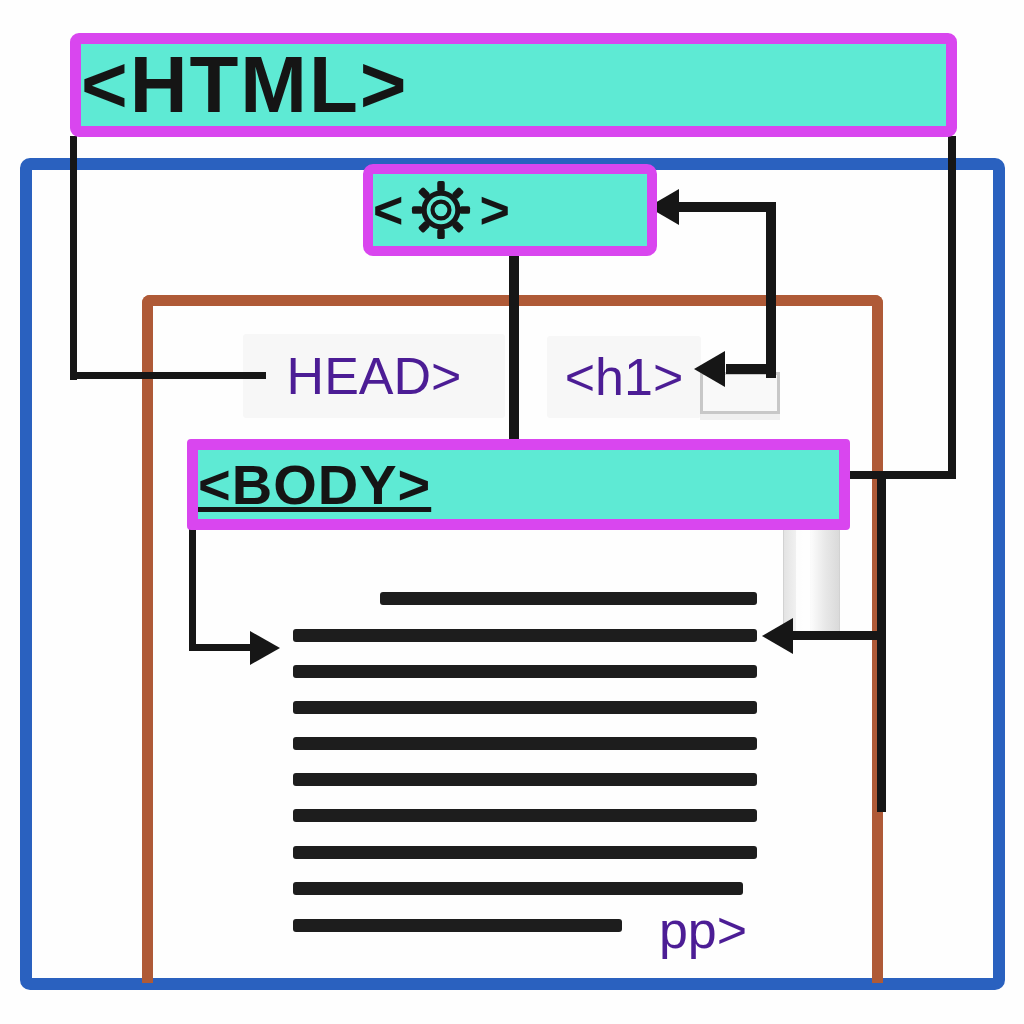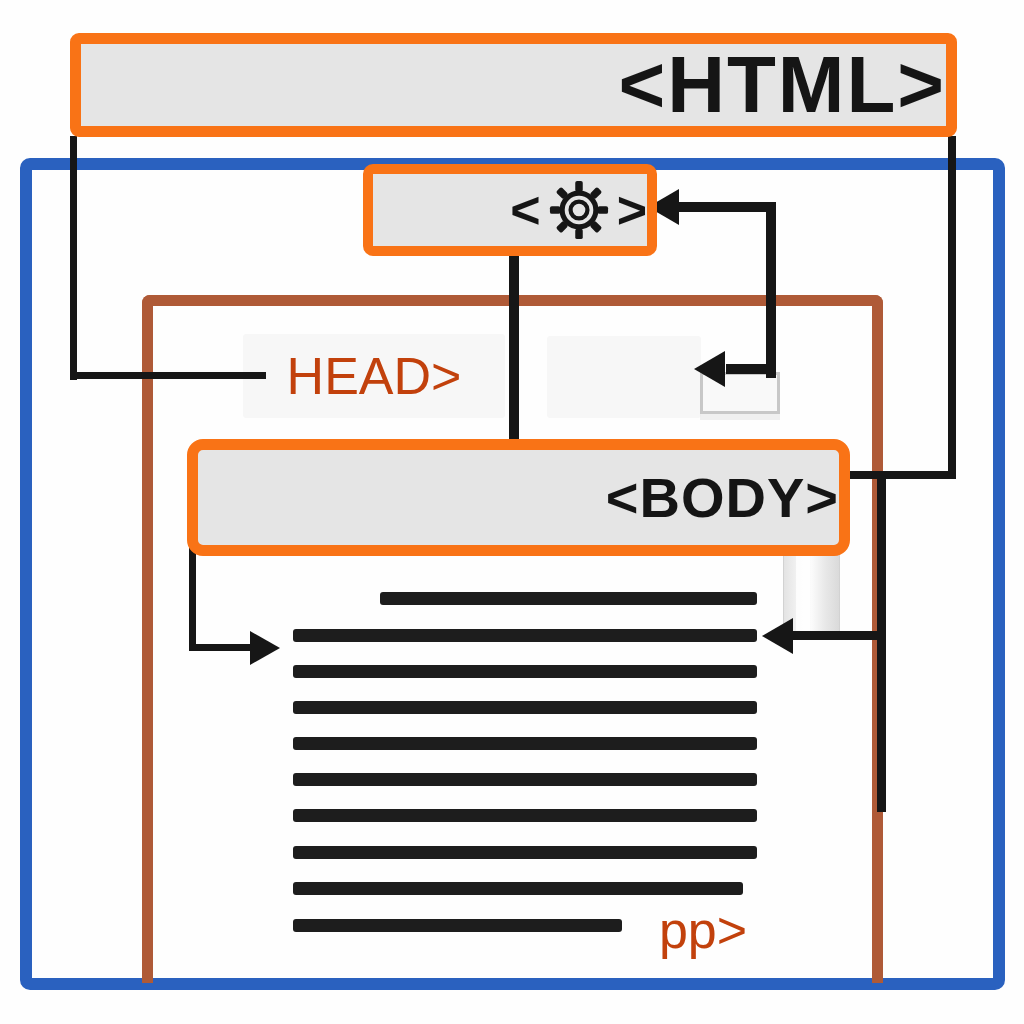--- a/index.html
+++ b/index.html
@@ -12,49 +12,49 @@
     position:absolute;left:20px;top:158px;width:985px;height:832px;
     border:12px solid #2a61bf;border-radius:10px;box-sizing:border-box;background:transparent;
   }
   .brown-box{
     position:absolute;left:142px;top:295px;width:741px;height:688px;
     border:11px solid #af5a37;border-bottom:none;
     border-top-left-radius:8px;border-top-right-radius:8px;box-sizing:border-box;
   }
   
   .node{
-    position:absolute;box-sizing:border-box;background:#e5e5e5;border:11px solid #f97316;
-    display:flex;align-items:center;justify-content:flex-end;color:#151515;
+    position:absolute;box-sizing:border-box;background:#5eead4;border:11px solid #d946ef;
+    display:flex;align-items:center;justify-content:flex-start;color:#151515;
   }
   .html-node{left:70px;top:33px;width:887px;height:104px;border-radius:9px;}
   .html-node .lbl{font-size:80px;font-weight:bold;letter-spacing:2px;}
   .meta-node{left:363px;top:164px;width:294px;height:92px;border-width:10px;border-radius:10px;gap:8px;}
   .meta-node .bracket{font-size:52px;font-weight:bold;line-height:1;}
-  .body-node{left:187px;top:439px;width:663px;height:117px;border-radius:16px;}
+  .body-node{left:187px;top:439px;width:663px;height:91px;border-radius:4px;text-decoration:underline;}
   .body-node .lbl{font-size:56px;font-weight:bold;letter-spacing:1px;}
   
   .line{position:absolute;background:#161616;}
   .arrow{position:absolute;width:0;height:0;}
   .arrow.left{border-top:18px solid transparent;border-bottom:18px solid transparent;border-right:31px solid #161616;}
   .arrow.right{border-top:17px solid transparent;border-bottom:17px solid transparent;border-left:30px solid #161616;}
   
   .label-bg{position:absolute;background:#f7f7f7;border-radius:3px;}
   .glass-cube{
     position:absolute;left:700px;top:372px;width:80px;height:42px;box-sizing:border-box;
     border:3px solid rgba(160,160,160,.55);background:rgba(243,243,243,.5);
     box-shadow:0 6px 0 rgba(225,225,225,.45);
   }
   .scrollbar-artifact{
     position:absolute;left:783px;top:529px;width:57px;height:103px;
     background:linear-gradient(90deg,#e3e3e3 0%,#f6f6f6 30%,#fbfbfb 50%,#e8e8e8 75%,#dadada 100%);
     border:1px solid #d2d2d2;box-sizing:border-box;
   }
   .scrollbar-artifact .inner-strip{position:absolute;left:12px;top:0;width:14px;height:100%;background:rgba(255,255,255,.8);}
   
-  .txt{position:absolute;display:flex;align-items:center;justify-content:center;color:#c2410c;}
+  .txt{position:absolute;display:flex;align-items:center;justify-content:center;color:#4c1d95;}
   .head-label{left:243px;top:334px;width:262px;height:84px;font-size:52px;}
   .h1-label{left:547px;top:336px;width:154px;height:82px;font-size:52px;}
   .h11-label{left:283px;top:549px;width:90px;height:52px;font-size:50px;letter-spacing:-3px;justify-content:flex-start;}
   .pp-label{left:648px;top:902px;width:110px;height:56px;font-size:52px;}
   
   .bars-host{position:absolute;left:0;top:0;width:100%;height:100%;pointer-events:none;}
   .bar{position:absolute;height:13px;background:#1d1d1d;border-radius:3px;}
   
   .gear-svg{display:block;}
 </style>
@@ -118,20 +118,21 @@
       </svg>
     </span>
     <span class="bracket">&gt;</span>
   </div>
 
   <div class="node body-node">
     <span class="lbl">&lt;BODY&gt;</span>
   </div>
 
   <div class="txt head-label">HEAD&gt;</div>
+  <div class="txt h1-label">&lt;h1&gt;</div>
   <div class="txt pp-label">pp&gt;</div>
 
   <div class="bars-host">
       <div class="bar" style="left: 380px; top: 592px; width: 377px;"></div>
       <div class="bar" style="left: 293px; top: 629px; width: 464px;"></div>
       <div class="bar" style="left: 293px; top: 665px; width: 464px;"></div>
       <div class="bar" style="left: 293px; top: 701px; width: 464px;"></div>
       <div class="bar" style="left: 293px; top: 737px; width: 464px;"></div>
       <div class="bar" style="left: 293px; top: 773px; width: 464px;"></div>
       <div class="bar" style="left: 293px; top: 809px; width: 464px;"></div>

